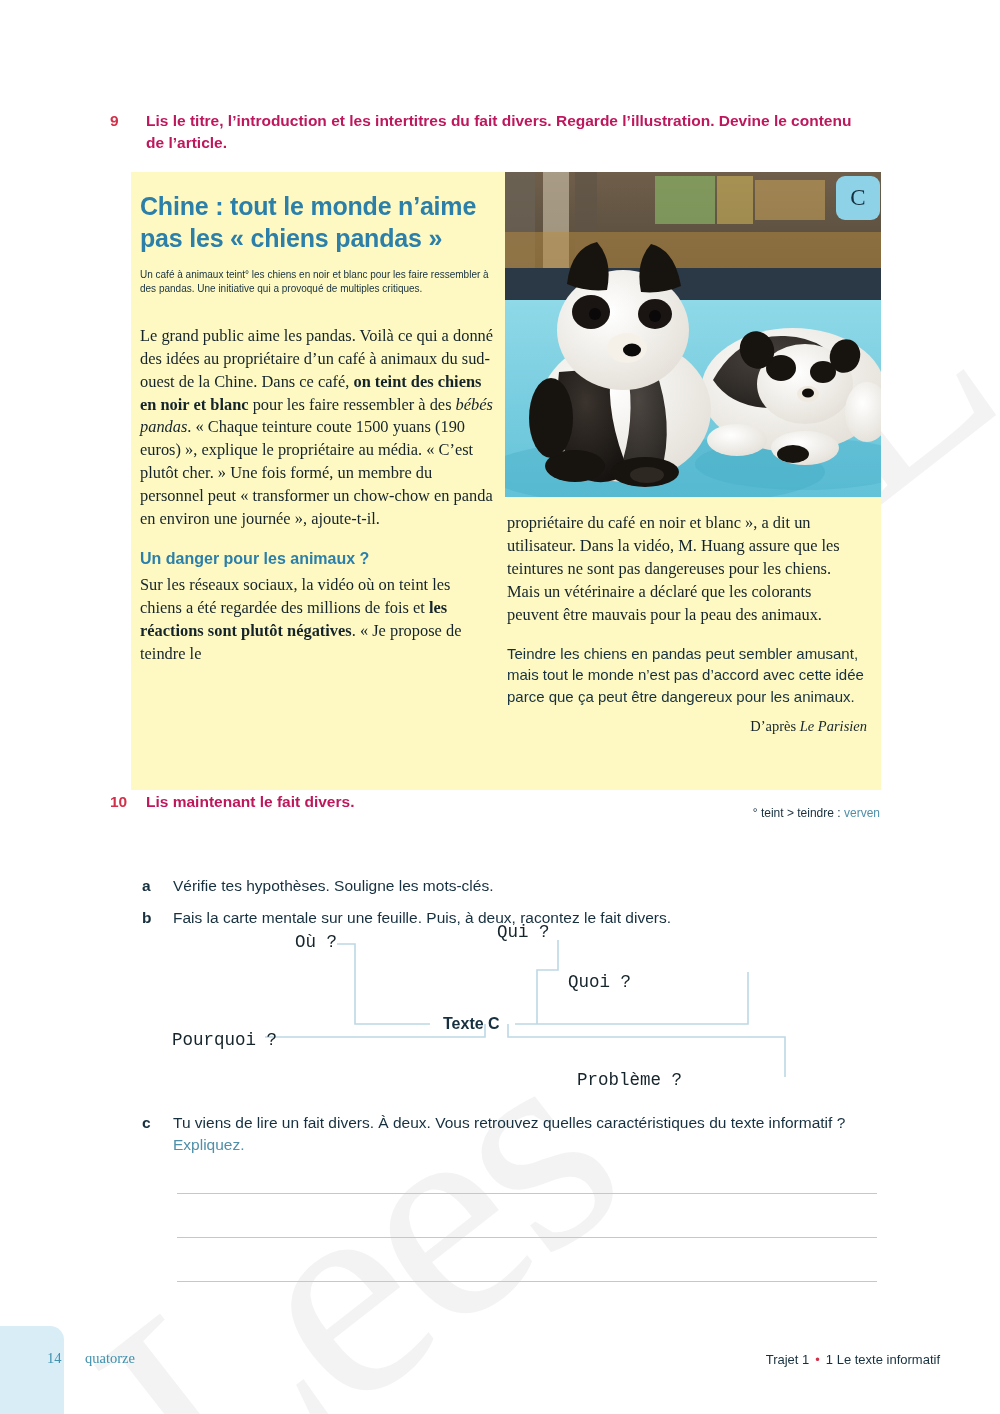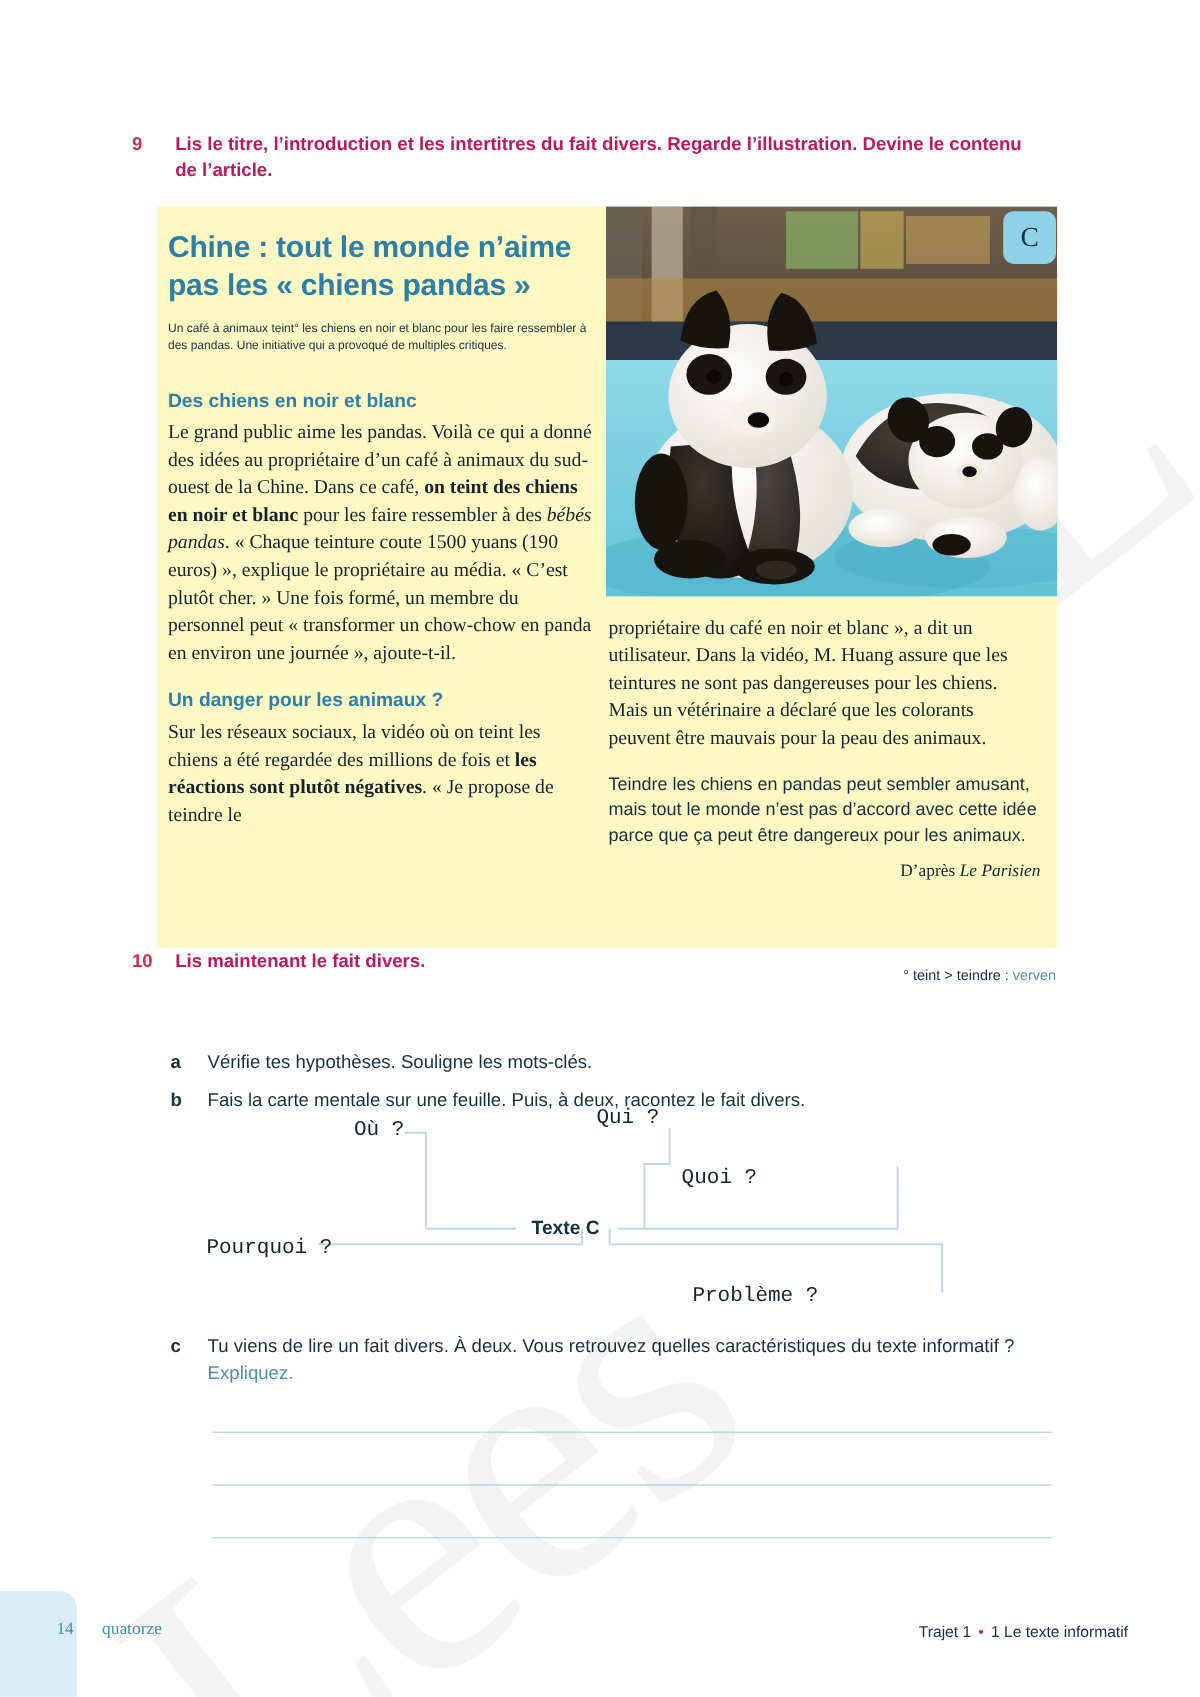--- a/index.html
+++ b/index.html
@@ -365,21 +365,20 @@
           <ellipse cx="140" cy="300" rx="34" ry="15" fill="#17130f"></ellipse>
           <ellipse cx="142" cy="303" rx="17" ry="8" fill="#2e2823"></ellipse>
           <ellipse cx="46" cy="246" rx="22" ry="40" fill="#17130f"></ellipse>
         </g>
       </svg>
     </div>
 
     <div class="art-left">
       <h2 class="art-title">Chine : tout le monde n’aime pas les « chiens pandas »</h2>
       <p class="art-lead">Un café à animaux teint° les chiens en noir et blanc pour les faire ressembler à des pandas. Une initiative qui a provoqué de multiples critiques.</p>
-      <h3 class="art-sub">Des chiens en noir et blanc</h3>
       <p class="art-p"><span>Le grand public aime les pandas. Voilà ce qui a donné des idées au propriétaire d’un café à animaux du sud-ouest de la Chine. Dans ce café, </span><b>on teint des chiens en noir et blanc</b><span> pour les faire ressembler à des </span><i>bébés pandas</i><span>. « Chaque teinture coute 1500 yuans (190 euros) », explique le propriétaire au média. « C’est plutôt cher. » Une fois formé, un membre du personnel peut « transformer un chow-chow en panda en environ une journée », ajoute-t-il.</span></p>
       <h3 class="art-sub" style="margin-top:18px;">Un danger pour les animaux ?</h3>
       <p class="art-p" style="margin-bottom:0;"><span>Sur les réseaux sociaux, la vidéo où on teint les chiens a été regardée des millions de fois et </span><b>les réactions sont plutôt négatives</b><span>. « Je propose de teindre le</span></p>
     </div>
 
     <div class="art-right">
       <p class="art-p" style="margin-bottom:0;">propriétaire du café en noir et blanc », a dit un utilisateur. Dans la vidéo, M. Huang assure que les teintures ne sont pas dangereuses pour les chiens. Mais un vétérinaire a déclaré que les colorants peuvent être mauvais pour la peau des animaux.</p>
       <p class="art-concl">Teindre les chiens en pandas peut sembler amusant, mais tout le monde n’est pas d’accord avec cette idée parce que ça peut être dangereux pour les animaux.</p>
       <p class="art-source"><span>D’après </span><i>Le Parisien</i></p>
     </div>

